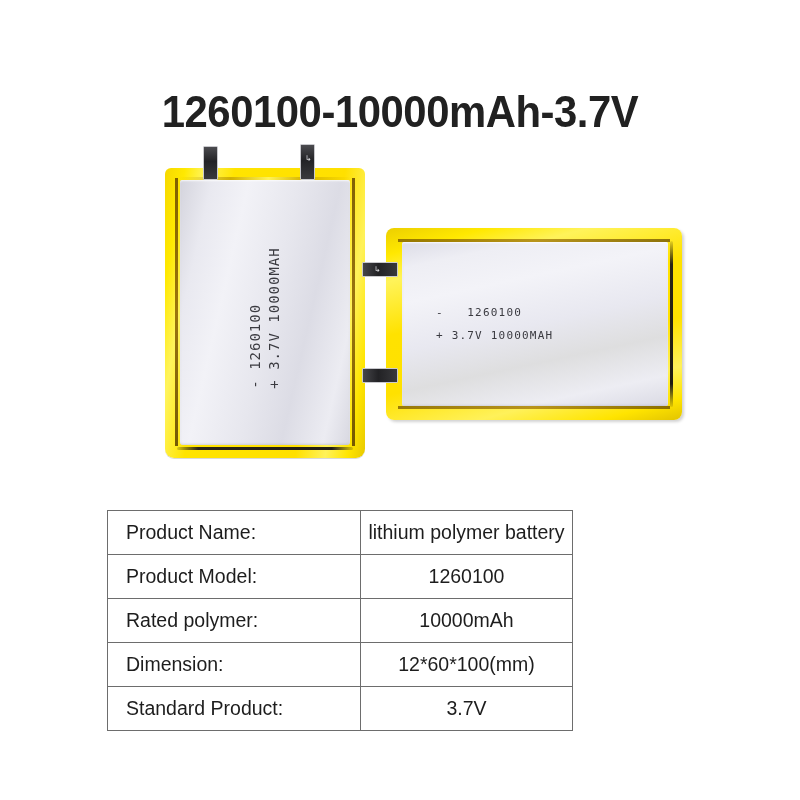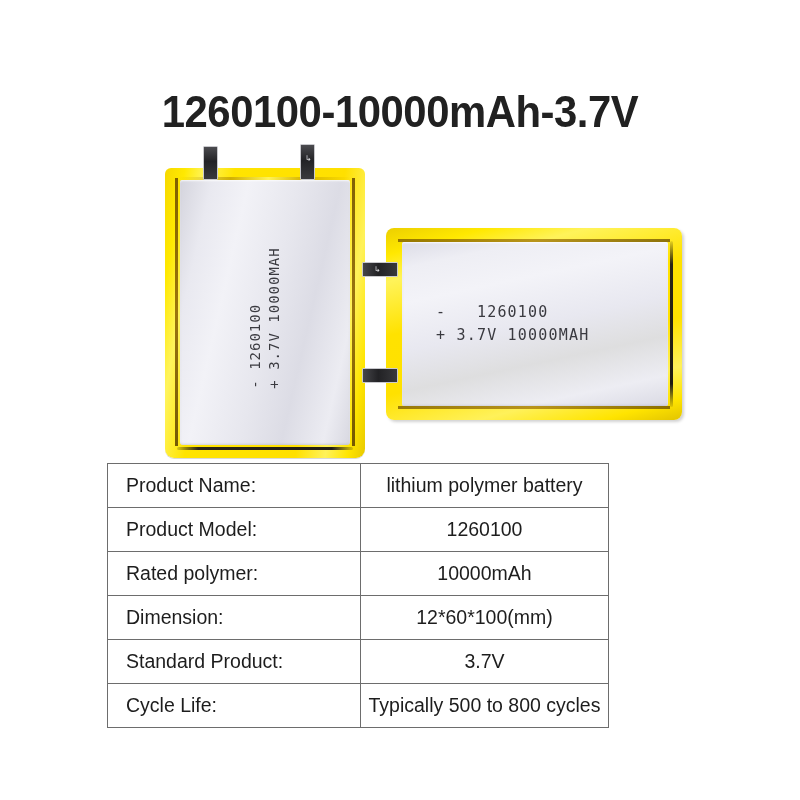--- a/index.html
+++ b/index.html
@@ -198,33 +198,33 @@
     width: 3px;
     background: linear-gradient(180deg, rgba(20,18,10,0.1), #2a2517 14%, #1f1b11 86%, rgba(20,18,10,0.1));
     border-radius: 2px;
   }
   #battery-right .label {
     position: absolute;
     left: 34px;
     top: 50%;
     transform: translateY(-50%);
     font-family: "DejaVu Sans Mono", monospace;
-    font-size: 15px;
+    font-size: 11px;
     letter-spacing: 1.2px;
     color: #3a3a40;
     line-height: 23px;
     white-space: pre;
   }
 
   
   .spec-table {
     position: absolute;
     left: 107px;
-    top: 463px;
-    width: 502px;
+    top: 510px;
+    width: 466px;
     border-collapse: collapse;
     table-layout: fixed;
   }
   .spec-table td {
     border: 1px solid #6d6d6d;
     height: 43px;
     font-size: 19.5px;
     color: #1d1d1d;
     padding: 0 0 0 18px;
     vertical-align: middle;
@@ -303,18 +303,14 @@
       <td class="v">10000mAh</td>
     </tr>
     <tr>
       <td class="k">Dimension:</td>
       <td class="v">12*60*100(mm)</td>
     </tr>
     <tr>
       <td class="k">Standard Product:</td>
       <td class="v">3.7V</td>
     </tr>
-    <tr>
-      <td class="k">Cycle Life:</td>
-      <td class="v">Typically 500 to 800 cycles</td>
-    </tr>
   </tbody>
 </table>
 
 </body></html>

